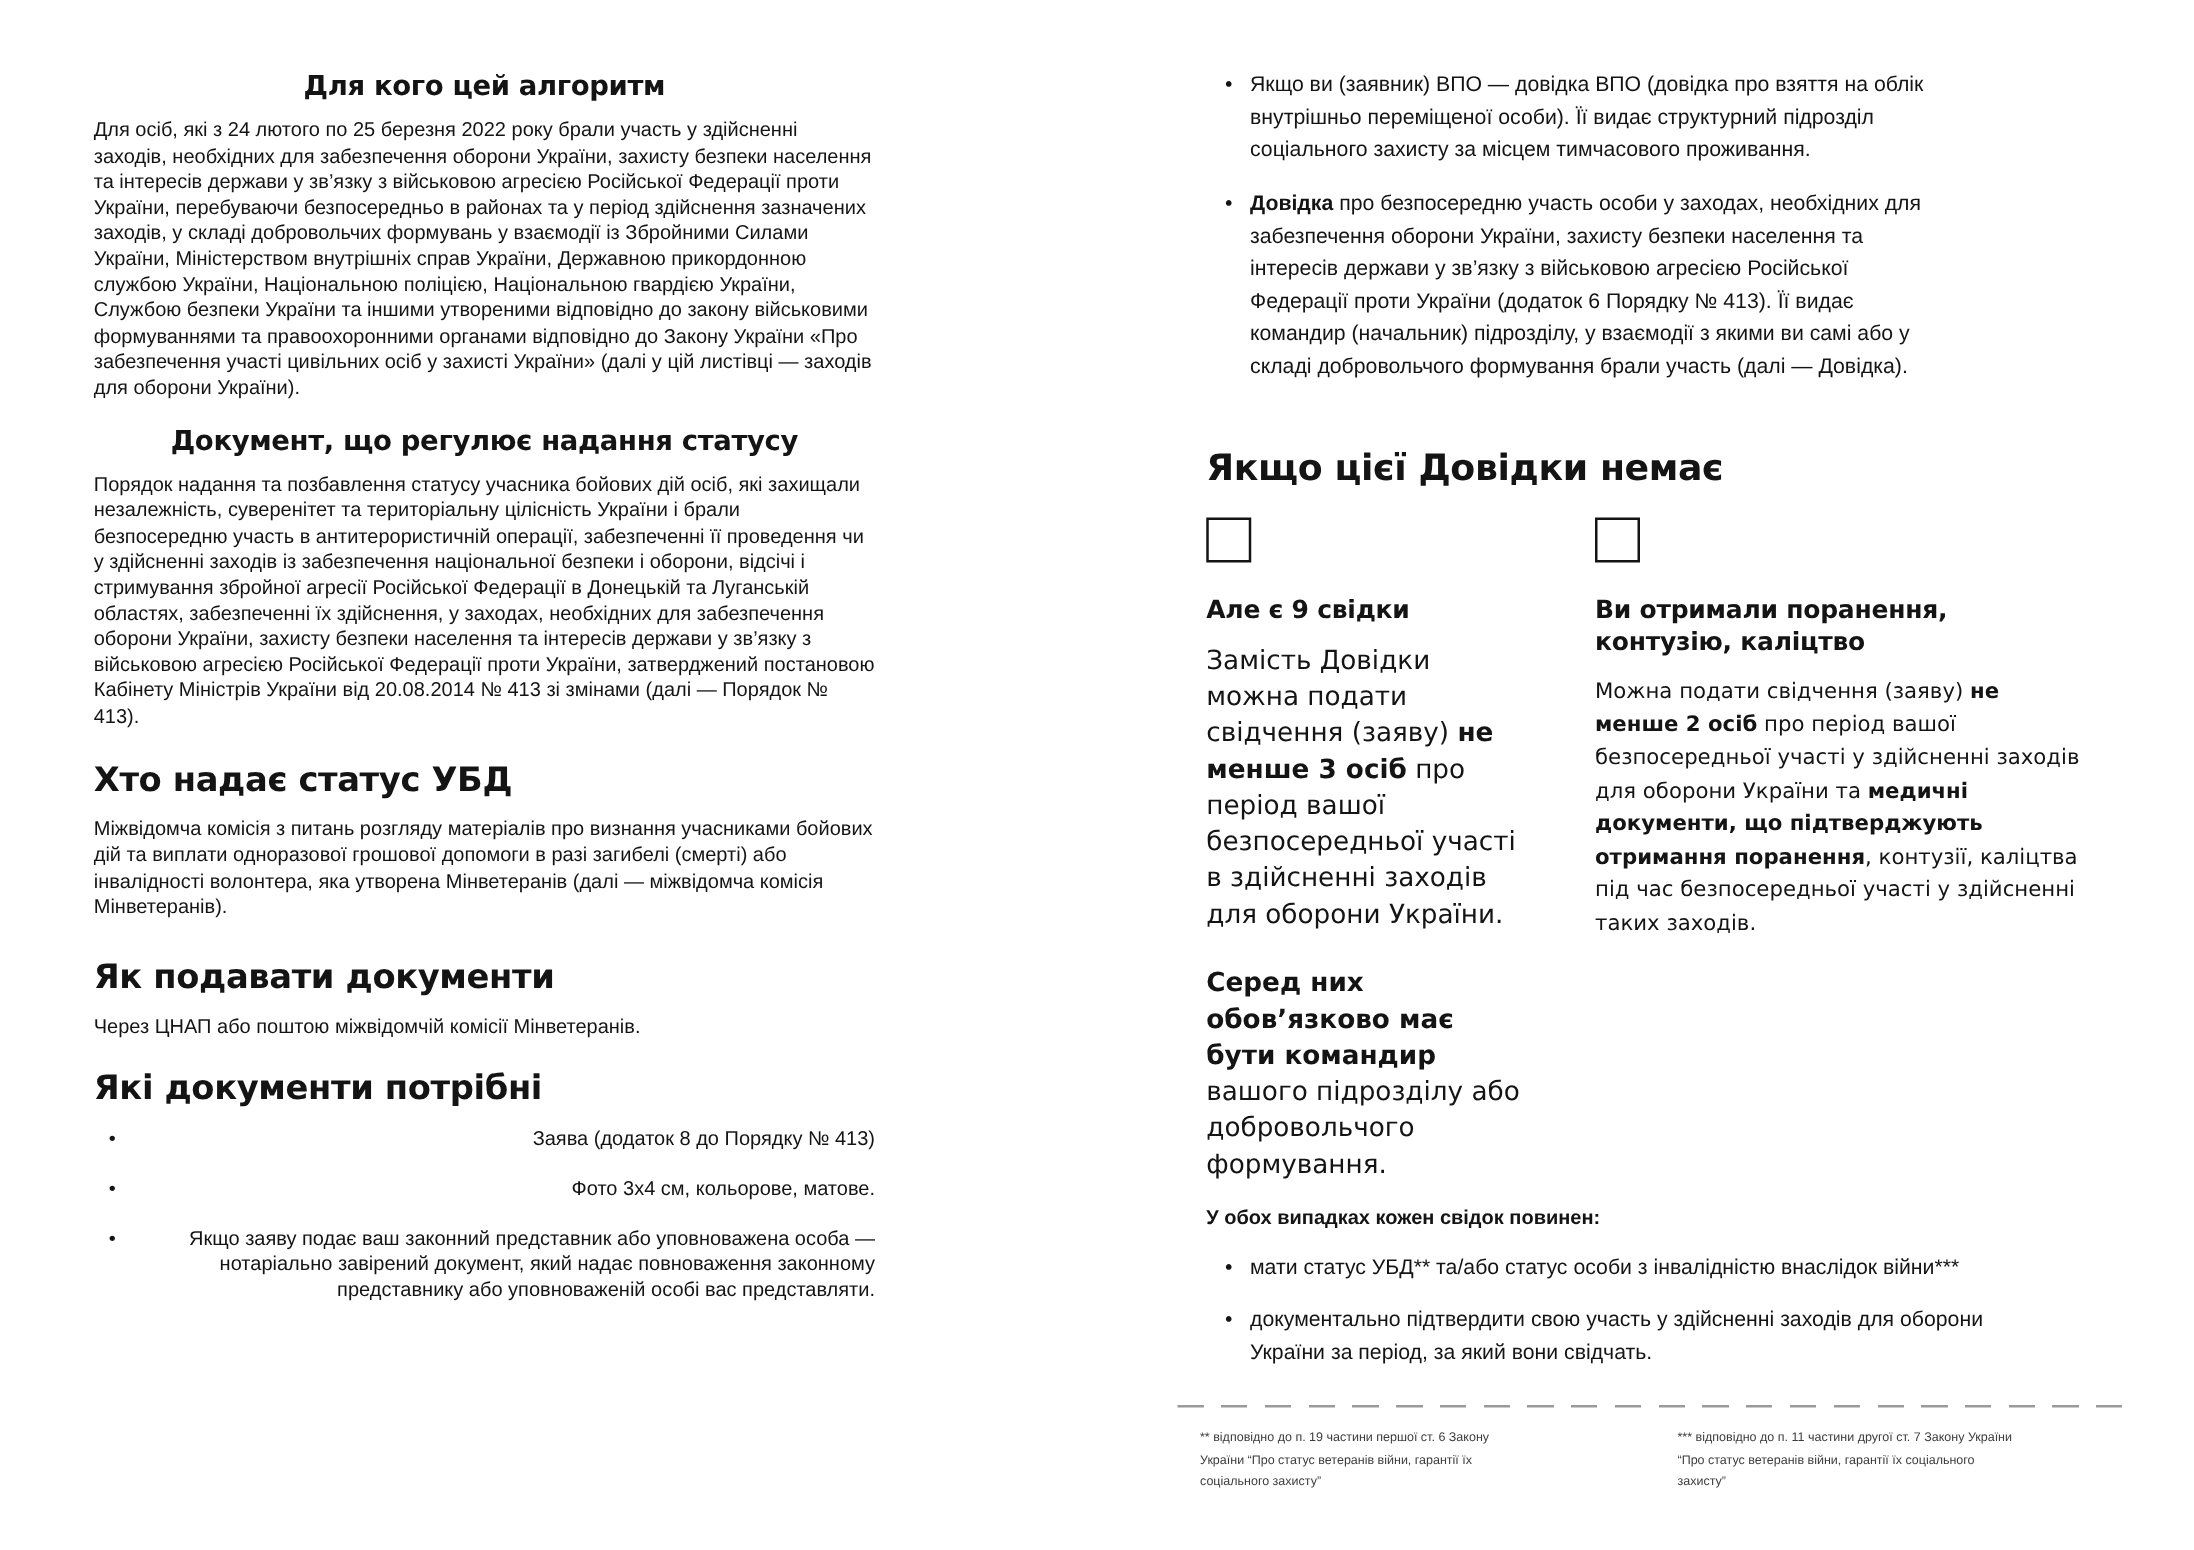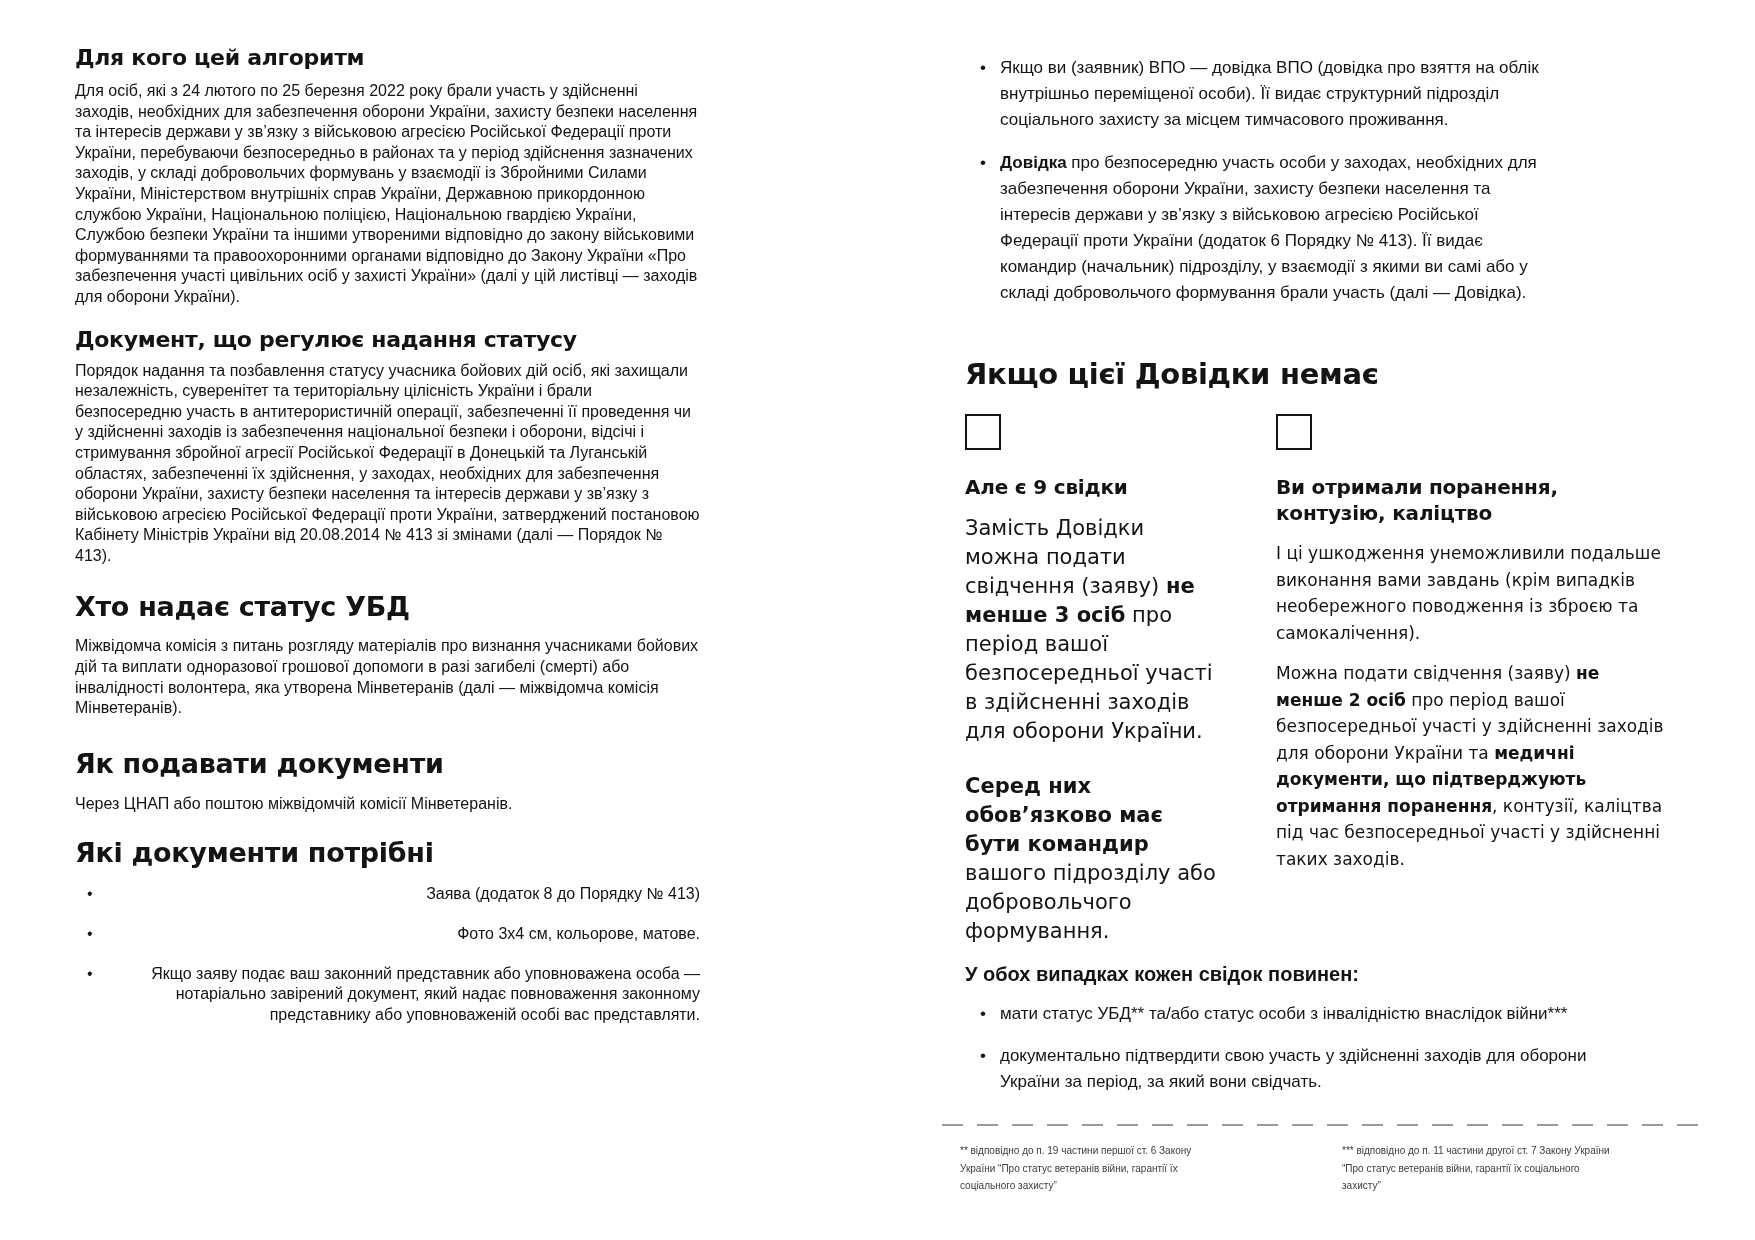--- a/index.html
+++ b/index.html
@@ -5,21 +5,21 @@
   html,body{margin:0;padding:0;}
   body{
     width:1755px;height:1240px;background:#ffffff;
     font-family:"Liberation Sans",sans-serif;color:#141414;
     -webkit-font-smoothing:antialiased;overflow:hidden;
   }
   .page{position:relative;width:1755px;height:1240px;background:#fff;}
 
   
   .col-left{position:absolute;left:75px;top:44px;width:625px;}
-  .h-small{font-family:"DejaVu Sans",sans-serif;font-weight:bold;font-size:22px;line-height:27px;letter-spacing:-0.3px;margin:0;}
+  .h-small{font-family:"DejaVu Sans",sans-serif;font-weight:bold;font-size:22px;line-height:27px;letter-spacing:-0.3px;margin:12px;text-align:center;}
   .h-big{font-family:"DejaVu Sans",sans-serif;font-weight:bold;font-size:27px;line-height:34px;letter-spacing:-0.3px;margin:0;}
   .body-s{font-size:16px;line-height:20.6px;margin:0;}
   .mt8{margin-top:8px;}.mt10{margin-top:10px;}.mt12{margin-top:12px;}
   .mt13{margin-top:13px;}.mt18{margin-top:18px;}.mt22{margin-top:22px;}
   .mt24{margin-top:24px;}.mt28{margin-top:28px;}
   ul.doc-list{list-style:none;margin:14px 0 0;padding:0 0 0 30px;font-size:16px;line-height:20.6px;}
   ul.doc-list li{position:relative;margin-bottom:19px;text-align:right;}
   ul.doc-list li::before{content:"•";position:absolute;left:-18px;}
 
   
@@ -34,21 +34,21 @@
   .choice-b{width:392px;}
   .checkbox{box-sizing:border-box;width:36px;height:36px;border:2.5px solid #141414;background:#fff;}
   .choice h3{font-family:"DejaVu Sans",sans-serif;font-weight:bold;font-size:20px;line-height:26px;letter-spacing:-0.2px;margin:24px 0 0;}
   .choice p{font-family:"DejaVu Sans",sans-serif;margin:14px 0 0;}
   .choice-a p{font-size:21px;line-height:29px;}
   .choice-b p{font-size:17px;line-height:26.5px;}
   .choice p + p{margin-top:26px;}
   .choice-b p + p{margin-top:14px;}
   .choice b{font-family:"DejaVu Sans",sans-serif;}
 
-  .witness-title{font-family:"Liberation Sans",sans-serif;font-weight:bold;font-size:20px;line-height:25px;margin:16px 0 0;}
+  .witness-title{font-family:"Liberation Sans",sans-serif;font-weight:bold;font-size:16px;line-height:25px;margin:16px 0 0;}
   ul.witness-list{list-style:none;margin:14px 0 0;padding:0 0 0 35px;width:640px;font-size:17px;line-height:26px;}
   ul.witness-list li{position:relative;margin-bottom:16px;}
   ul.witness-list li::before{content:"•";position:absolute;left:-20px;}
 
   .divider{height:2px;margin:29px 0 0 -23px;width:757px;
     background:repeating-linear-gradient(90deg,#9a9a9a 0 21px,transparent 21px 35px);}
   .footnotes{display:flex;margin-top:16px;margin-left:-5px;color:#3c3c3c;}
   .fn{width:268px;font-size:10px;line-height:17.5px;}
   .fn2{margin-left:114px;}
 </style>
@@ -89,21 +89,20 @@
     <div class="choices">
       <div class="choice choice-a">
         <div class="checkbox"></div>
         <h3>Але є 9 свідки</h3>
         <p><span>Замість Довідки можна подати свідчення (заяву) </span><b>не менше 3 осіб</b><span> про період вашої безпосередньої участі в здійсненні заходів для оборони України.</span></p>
         <p><b>Серед них обов’язково має бути командир</b><span> вашого підрозділу або добровольчого формування.</span></p>
       </div>
       <div class="choice choice-b">
         <div class="checkbox"></div>
         <h3>Ви отримали поранення, контузію, каліцтво</h3>
-        <p><span>І ці ушкодження унеможливили подальше виконання вами завдань (крім випадків необережного поводження із зброєю та самокалічення).</span></p>
         <p><span>Можна подати свідчення (заяву) </span><b>не менше 2 осіб</b><span> про період вашої безпосередньої участі у здійсненні заходів для оборони України та </span><b>медичні документи, що підтверджують отримання поранення</b><span>, контузії, каліцтва під час безпосередньої участі у здійсненні таких заходів.</span></p>
       </div>
     </div>
 
     <h3 class="witness-title">У обох випадках кожен свідок повинен:</h3>
     <ul class="witness-list">
       <li><span>мати статус УБД** та/або статус особи з інвалідністю внаслідок війни***</span></li>
       <li><span>документально підтвердити свою участь у здійсненні заходів для оборони України за період, за який вони свідчать.</span></li>
     </ul>
 

